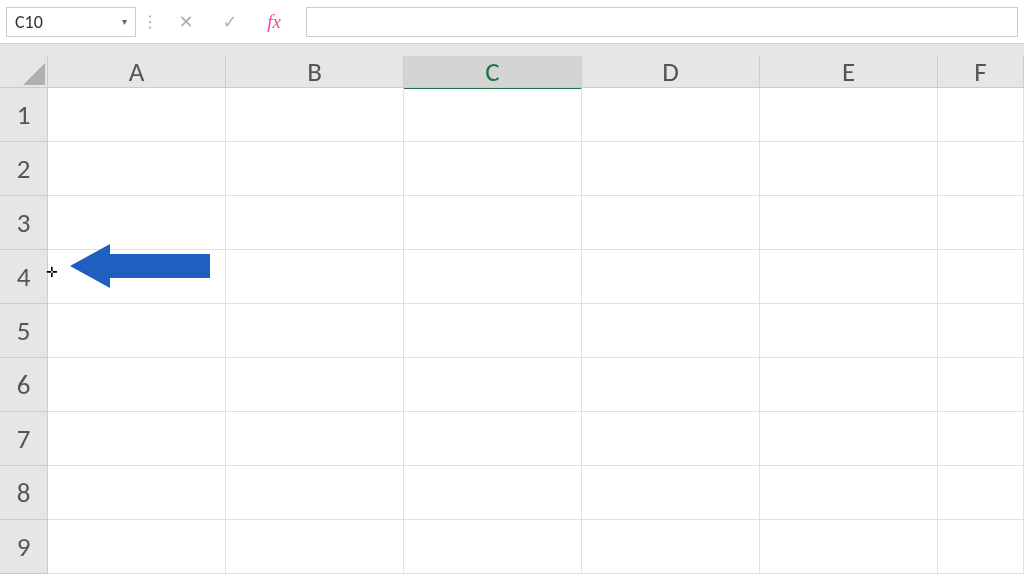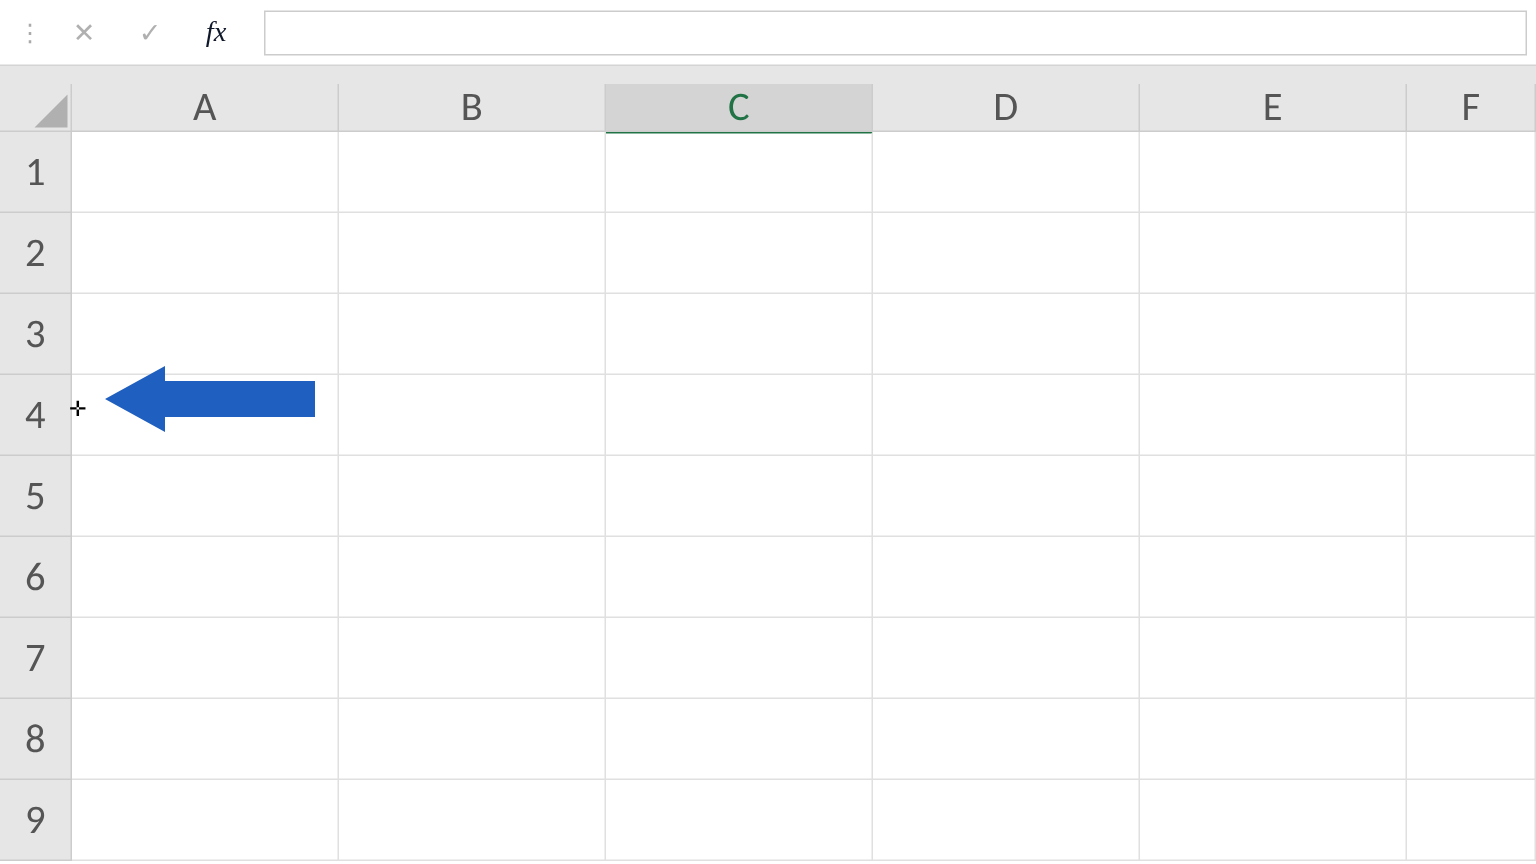--- a/index.html
+++ b/index.html
@@ -56,21 +56,21 @@
     }
     .formula-btn {
       color: #b0b0b0;
       font-size: 18px;
       width: 24px;
       text-align: center;
     }
     .fx-btn {
       font-style: italic;
       font-family: "Times New Roman", serif;
-      color: #0f172a;
+      color: #ec4899;
       font-size: 19px;
     }
     .formula-input {
       flex: 1;
       height: 30px;
       border: 1px solid #cccccc;
       background: #ffffff;
       margin-left: 8px;
     }
     
@@ -184,20 +184,24 @@
       font-size: 14px;
       color: #000;
       z-index: 11;
       font-family: Arial;
     }
   </style>
 </head>
 <body>
 
 <div class="formula-bar">
+  <div class="name-box">
+    <span class="name-box-text">C10</span>
+    <span class="name-box-arrow">▾</span>
+  </div>
   <div class="formula-divider">⋮</div>
   <div class="formula-buttons">
     <span class="formula-btn">✕</span>
     <span class="formula-btn">✓</span>
     <span class="formula-btn fx-btn">fx</span>
   </div>
   <div class="formula-input" value=""></div>
 </div>
 
 <div class="header-gap"></div>

